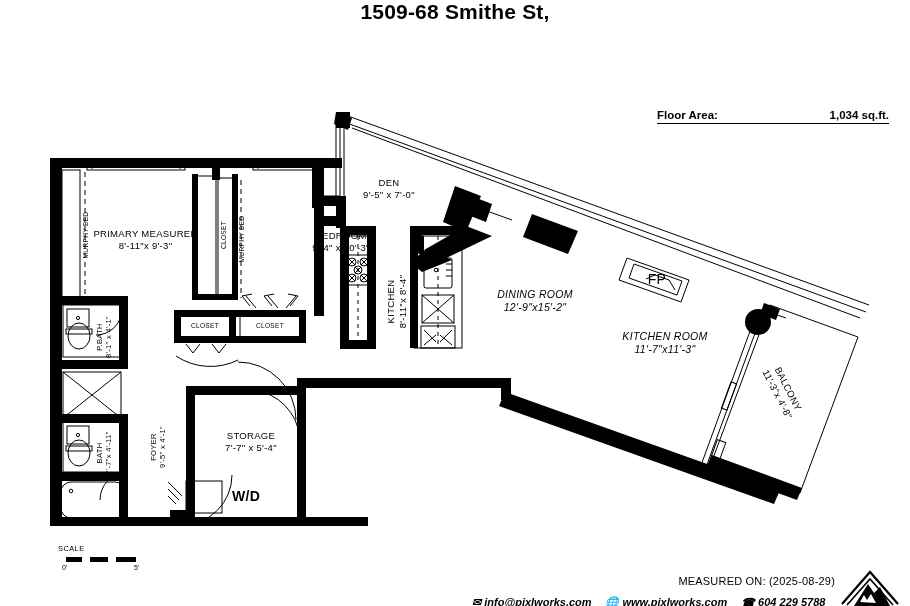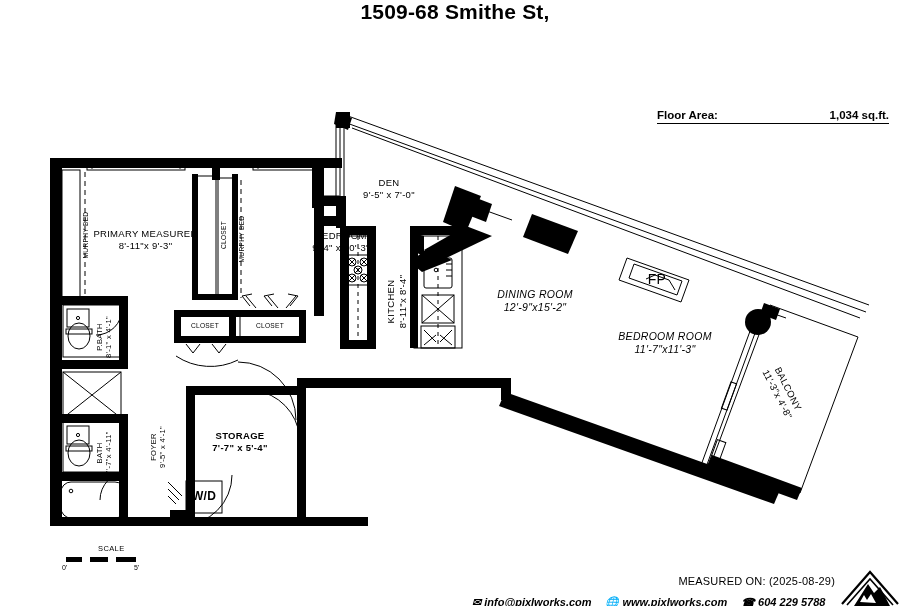--- a/index.html
+++ b/index.html
@@ -30,21 +30,21 @@
   .lbl .n{display:block;}
   .lbl .d{display:block;}
   .lbl.big{font-size:10.5px;line-height:12.5px;font-style:italic;}
   .lbl.sm{font-size:7.6px;line-height:9px;}
   .lbl.xs{font-size:6.6px;line-height:8px;}
   .rot90{transform-origin:50% 50%;transform:rotate(-90deg);}
   .rot-ang{transform-origin:50% 50%;transform:rotate(63deg);}
 
   
   #scale{position:absolute;left:58px;top:544px;font-size:7.5px;}
-  #scale .cap{letter-spacing:.4px;margin-left:40px;}
+  #scale .cap{letter-spacing:.4px;}
   #scale .bar{position:absolute;left:8px;top:13px;width:76px;height:5px;}
   #scale .bar i{position:absolute;top:0;height:5px;background:#000;display:block;}
   #scale .end{position:absolute;top:20px;font-size:7px;}
 
   
   #measured{position:absolute;right:75px;top:575px;font-weight:normal;font-size:11px;
             letter-spacing:.2px;white-space:nowrap;}
   #contact{position:absolute;left:472px;top:596px;width:412px;height:10px;
            overflow:hidden;font-size:11px;font-style:italic;font-weight:bold;
            white-space:nowrap;}
@@ -302,30 +302,30 @@
   <span class="n">KITCHEN</span>
   <span class="d">8'-11"x  8'-4"</span>
 </div>
 
 <div class="lbl big" style="left:470px;top:288px;width:130px;">
   <span class="n">DINING ROOM</span>
   <span class="d">12'-9"x15'-2"</span>
 </div>
 
 <div class="lbl big" style="left:600px;top:330px;width:130px;">
-  <span class="n">BEDROOM ROOM</span>
+  <span class="n">KITCHEN ROOM</span>
   <span class="d">11'-7"x11'-3"</span>
 </div>
 
 <div class="lbl rot-ang" style="left:728px;top:380px;width:110px;">
   <span class="n">BALCONY</span>
   <span class="d">11'-3"x 4'-8"</span>
 </div>
 
-<div class="lbl" style="left:190px;top:430px;width:100px;font-weight:bold;">
+<div class="lbl" style="left:201px;top:430px;width:100px;">
   <span class="n">STORAGE</span>
   <span class="d">7'-7" x 5'-4"</span>
 </div>
 
 <div class="lbl sm rot90" style="left:108px;top:438px;width:100px;">
   <span class="n">FOYER</span>
   <span class="d">9'-5" x 4'-1"</span>
 </div>
 
 <div class="lbl sm rot90" style="left:61px;top:328px;width:86px;">
@@ -346,21 +346,21 @@
 </div>
 <div class="lbl xs rot90" style="left:177px;top:231px;width:94px;">
   <span>CLOSET</span>
 </div>
 <div class="lbl xs" style="left:180px;top:322px;width:50px;">
   <span>CLOSET</span>
 </div>
 <div class="lbl xs" style="left:244px;top:322px;width:52px;">
   <span>CLOSET</span>
 </div>
-<div class="lbl xs" style="left:187px;top:492px;width:34px;font-weight:bold;font-size:12px;">
+<div class="lbl xs" style="left:187px;top:492px;width:34px;font-weight:bold;font-size:14px;padding-left:42px;">
   <span>W/D</span>
 </div>
 <div class="lbl xs" style="left:644px;top:275px;width:26px;font-size:14px;">
   <span>FP</span>
 </div>
 
 <div id="scale">
   <span class="cap">SCALE</span>
   <span class="bar">
     <i style="left:0;width:16px;"></i>

